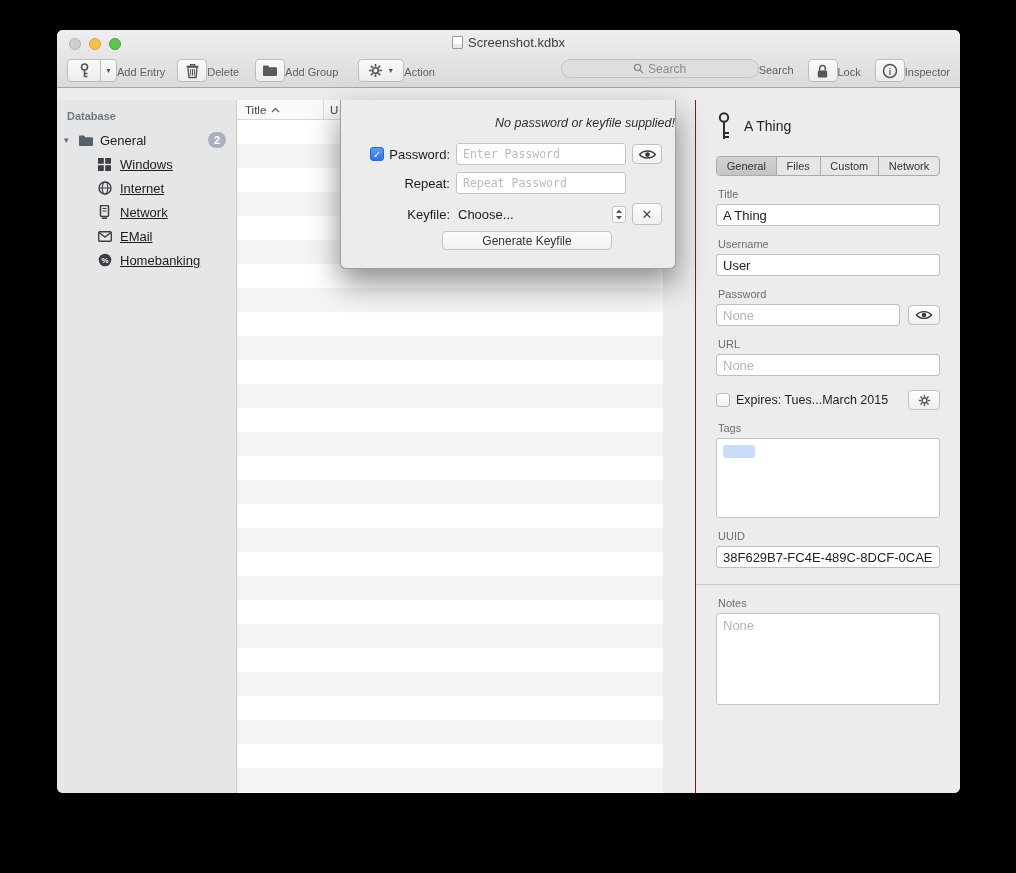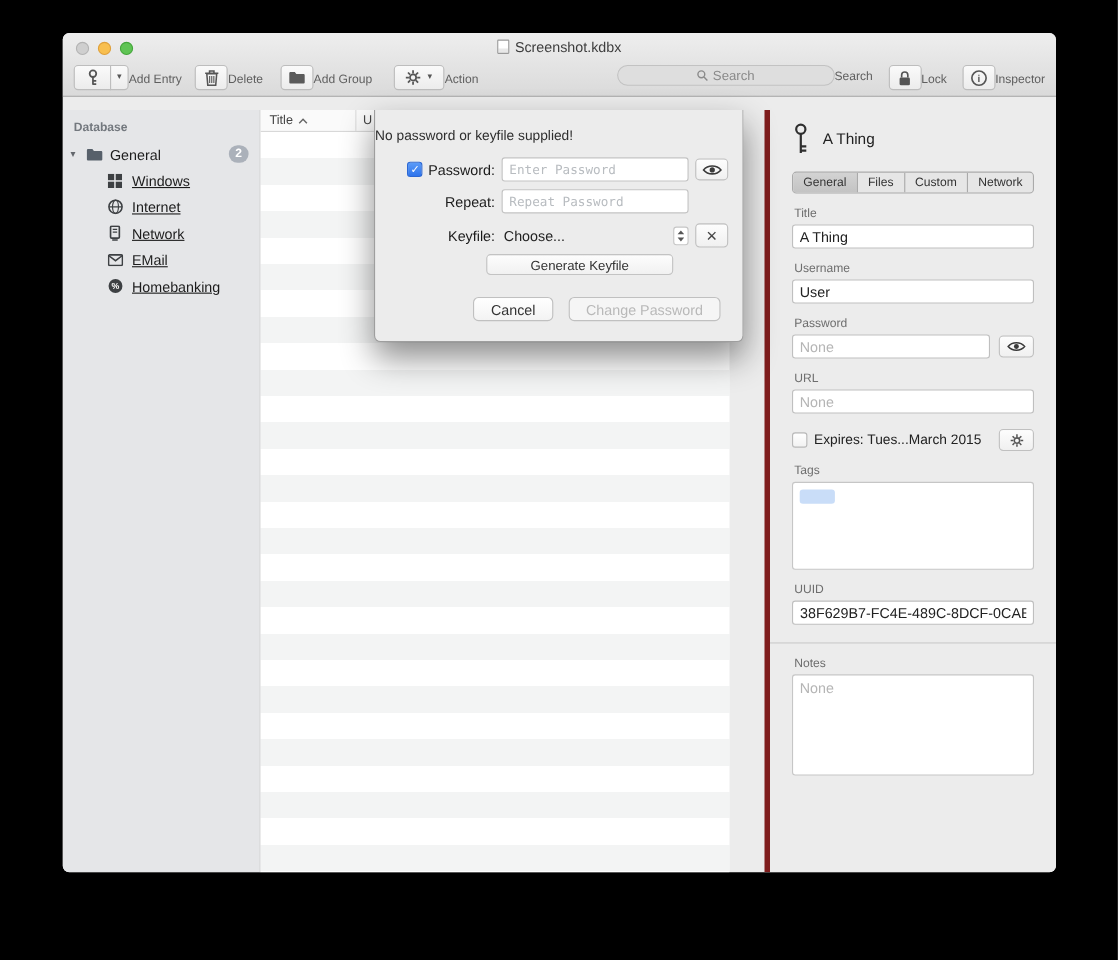--- a/index.html
+++ b/index.html
@@ -65,21 +65,21 @@
   .main { flex:1; background:#fff; position:relative; }
   .list-header { height:20px; background:#fafafa; border-bottom:1px solid #d8d8d8;
     display:flex; align-items:stretch; font-size:11.5px; color:#444; }
   .col-title { width:86px; display:flex; align-items:center; gap:5px; padding-left:8px; }
   .col-div { border-left:1px solid #dcdcdc; }
   .col-user { display:flex; align-items:center; padding-left:6px; }
   .list-body { position:absolute; top:20px; bottom:0; left:0; right:0;
     background:repeating-linear-gradient(to bottom,#ffffff 0 24px,#f3f4f4 24px 48px); }
 
   
-  .inspector { width:265px; background:#ececec; border-left:5px solid #7f1d1d;
+  .inspector { width:265px; background:#ececec; border-left:1px solid #7f1d1d;
     padding:0 20px; overflow:hidden;margin-left:32px; }
   .insp-head { display:flex; align-items:center; gap:12px; margin-top:6px; height:40px; }
   .insp-title { font-size:14px; color:#222; }
   .segmented { display:flex; margin-top:10px; height:20px; border:1px solid #aaaaaa;
     border-radius:4px; overflow:hidden; background:#e6e6e6; font-size:11px; color:#333; }
   .seg { flex:1 1 auto; display:flex; align-items:center; justify-content:center;
     border-left:1px solid #aaaaaa; padding:0 6px; white-space:nowrap; }
   .seg:first-child { border-left:none; }
   .seg.active { background:linear-gradient(#d3d3d3,#c3c3c3); }
   .flabel { font-size:11px; color:#6e6e6e; margin:12px 0 4px 2px; }
@@ -108,21 +108,21 @@
   .notes-area { width:100%; height:92px; resize:none; border:1px solid #c6c6c6;
     border-radius:3px; background:#fff; padding:4px 6px; font-size:13px; color:#222;
     font-family:"Liberation Sans", sans-serif; outline:none; }
   .notes-area::placeholder { color:#b5b5b5; }
 
   
   .sheet { position:absolute; left:283px; top:70px; width:336px; z-index:10;
     background:#ececec; border:1px solid #9e9e9e; border-top:none;
     border-radius:0 0 6px 6px; padding:16px 0 18px;
     box-shadow:0 14px 30px rgba(0,0,0,.45); }
-  .sheet-msg { text-align:left; font-size:12.5px; color:#2e2e2e; }
+  .sheet-msg { text-align:right; font-size:12.5px; color:#2e2e2e;font-style:italic; }
   .srow { display:grid; grid-template-columns:95px 170px 30px; gap:6px;
     align-items:center; padding:0 14px; }
   .srow.first { margin-top:13px; } .srow.gap { margin-top:7px; } .srow.kf { margin-top:9px; }
   .slabel { display:flex; justify-content:flex-end; align-items:center; gap:5px;
     font-size:13px; color:#1a1a1a; white-space:nowrap; }
   .cb-checked { width:14px; height:14px; border-radius:3px; flex:none;
     background:linear-gradient(#5b9bf8,#2e74ec); border:1px solid #2b67d4;
     color:#fff; font-size:10px; line-height:13px; text-align:center; }
   .sfield { width:100%; height:22px; border:1px solid #c3c3c3; border-radius:3px;
     background:#fff; padding:0 6px; font-family:"DejaVu Sans Mono", monospace;
@@ -457,19 +457,15 @@
       </div>
       <div class="x-btn">
         <span>✕</span>
       </div>
     </div>
 
     <div class="gen-key-row">
       <div class="gen-key-btn">Generate Keyfile</div>
     </div>
 
-    <div class="sheet-btns">
-      <div class="btn">Cancel</div>
-      <div class="btn disabled">Change Password</div>
-    </div>
   </div>
 
 </div>
 
 </body></html>

